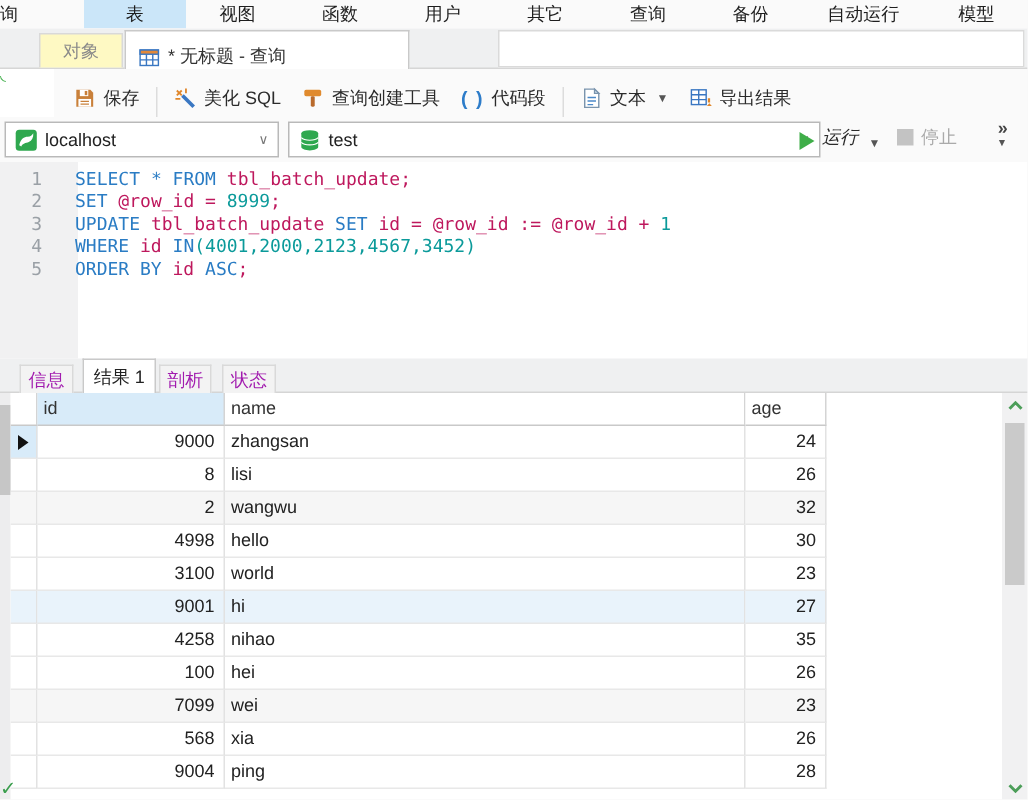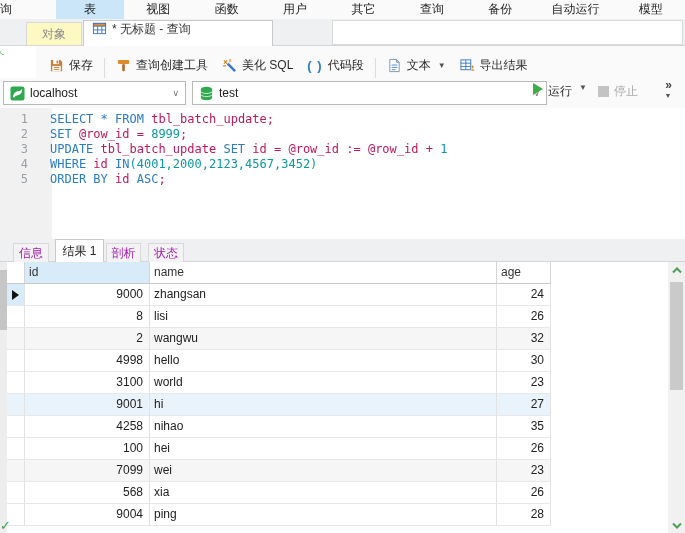--- a/index.html
+++ b/index.html
@@ -10,38 +10,38 @@
   .menubar { position:absolute; left:0; top:0; width:685px; height:19px; background:#fafafa; display:flex; align-items:stretch; overflow:hidden; }
   .menu-item { display:flex; align-items:center; justify-content:center; width:70px; height:19px; color:#1e1e1e; cursor:default; }
   .menu-item.partial { width:14px; margin-left:0; justify-content:flex-start; }
   .menu-item.first { margin-left:42px; }
   .menu-item.wide { width:84px; }
   .menu-item.active { background:#cbe6f9; }
 
   
   .tabstrip { position:absolute; left:0; top:19px; width:685px; height:27px; background:#eff0f1; border-bottom:1px solid #d6d6d6; }
   .objects-tab { position:absolute; left:26px; top:3px; width:56px; height:23px; background:#fef9c3; border:1px solid #d9d9d9; border-bottom:none; color:#8a8a8a; display:flex; align-items:center; justify-content:center; }
-  .query-tab { position:absolute; left:83px; top:1px; width:190px; height:26px; background:#fff; border:1px solid #c9c9c9; border-bottom:none; display:flex; align-items:flex-start; gap:5px; padding:0 8px; color:#333; }
+  .query-tab { position:absolute; left:83px; top:1px; width:190px; height:26px; background:#fff; border:1px solid #c9c9c9; border-bottom:none; display:flex; align-items:flex-end; gap:5px; padding:0 8px; color:#333; }
   .empty-box { position:absolute; left:332px; top:1px; width:351px; height:25px; background:#fff; border:1px solid #dadada; }
   .partial-glyph { position:absolute; left:0; top:26px; width:8px; height:10px; overflow:hidden; color:#3fae49; font-size:10px; }
 
   
   .toolbar { position:absolute; left:0; top:46px; width:685px; height:32px; background:#fafafa; display:flex; align-items:flex-end;margin-left:36px; }
   .tbtn { display:flex; align-items:center; gap:5px; padding:0 7px; height:26px; color:#2b2b2b; cursor:default; }
   .tsep { width:1px; height:20px; background:#dcdcdc; margin:0 4px; }
   .caret { font-size:8px; color:#555; margin-left:2px; }
   .paren-glyph { color:#2d7cc9; font-weight:bold; font-size:13px; letter-spacing:1px; }
 
   
   .connbar { position:absolute; left:0; top:78px; width:685px; height:30px; background:#fafafa; }
   .combo { position:absolute; top:3px; height:24px; background:#fff; border:1px solid #b9b9b9; display:flex; align-items:center; gap:5px; padding:0 6px; }
   .combo .chev { margin-left:auto; color:#777; font-size:9px; }
   .combo-conn { left:3px; width:183px; }
   .combo-db { left:192px; width:355px; }
-  .runbtn { position:absolute; left:533px; top:5px; display:flex; align-items:flex-start; gap:5px; color:#2b2b2b; }
+  .runbtn { position:absolute; left:533px; top:5px; display:flex; align-items:flex-end; gap:5px; color:#2b2b2b;font-style:italic; }
   .play-tri { width:0; height:0; border-left:10px solid #3fae49; border-top:6px solid transparent; border-bottom:6px solid transparent; }
   .stopbtn { position:absolute; left:598px; top:5px; display:flex; align-items:center; gap:5px; color:#aaa; }
   .stop-sq { width:11px; height:11px; background:#c3c3c3; }
   .overflow { position:absolute; left:658px; top:0; width:20px; height:30px; display:flex; flex-direction:column; align-items:center; color:#444; }
   .overflow .dd { font-size:7px; color:#555; }
   .overflow .cc { font-weight:bold; font-size:12px; letter-spacing:-1px; }
 
   
   .editor { position:absolute; left:0; top:108px; width:685px; height:131px; background:#fff; font-family:"DejaVu Sans Mono","Liberation Mono",monospace; font-size:12px; }
   .gutter-bg { position:absolute; left:0; top:0; width:52px; height:131px; background:#f1f1f2; }
@@ -132,31 +132,31 @@
         <rect x="8" y="2.8" width="1.8" height="3" fill="#c9803a"></rect>
         <rect x="3.5" y="8.5" width="9" height="5.5" fill="#fff"></rect>
         <line x1="5" y1="10.2" x2="11" y2="10.2" stroke="#c9803a"></line>
         <line x1="5" y1="12.2" x2="11" y2="12.2" stroke="#c9803a"></line>
       </svg>
       <span>保存</span>
     </div>
     <div class="tsep"></div>
     <div class="tbtn">
       <svg class="icon14" viewBox="0 0 16 16">
+        <path d="M2 2.5 L5.5 6 M5.5 2.5 L2 6 M8.5 1 L8.5 4.5 M1 8.5 L4.5 8.5" stroke="#e0862a" stroke-width="1.3"></path>
+        <line x1="6" y1="6" x2="14" y2="14" stroke="#3a77c2" stroke-width="2.6"></line>
+      </svg>
+      <span>美化 SQL</span>
+    </div>
+    <div class="tbtn">
+      <svg class="icon14" viewBox="0 0 16 16">
         <rect x="2" y="2" width="12" height="4.5" rx="1.2" fill="#e08a2e"></rect>
         <rect x="6.6" y="6.5" width="2.8" height="7.5" rx="1" fill="#b96a2c"></rect>
       </svg>
       <span>查询创建工具</span>
-    </div>
-    <div class="tbtn">
-      <svg class="icon14" viewBox="0 0 16 16">
-        <path d="M2 2.5 L5.5 6 M5.5 2.5 L2 6 M8.5 1 L8.5 4.5 M1 8.5 L4.5 8.5" stroke="#e0862a" stroke-width="1.3"></path>
-        <line x1="6" y1="6" x2="14" y2="14" stroke="#3a77c2" stroke-width="2.6"></line>
-      </svg>
-      <span>美化 SQL</span>
     </div>
     <div class="tbtn">
       <span class="paren-glyph">( )</span>
       <span>代码段</span>
     </div>
     <div class="tsep"></div>
     <div class="tbtn">
       <svg class="icon14" viewBox="0 0 16 16">
         <path d="M3 1.5h7l3 3v10H3z" fill="#fff" stroke="#7a94ad"></path>
         <path d="M10 1.5v3h3z" fill="#dce9f5" stroke="#7a94ad"></path>

